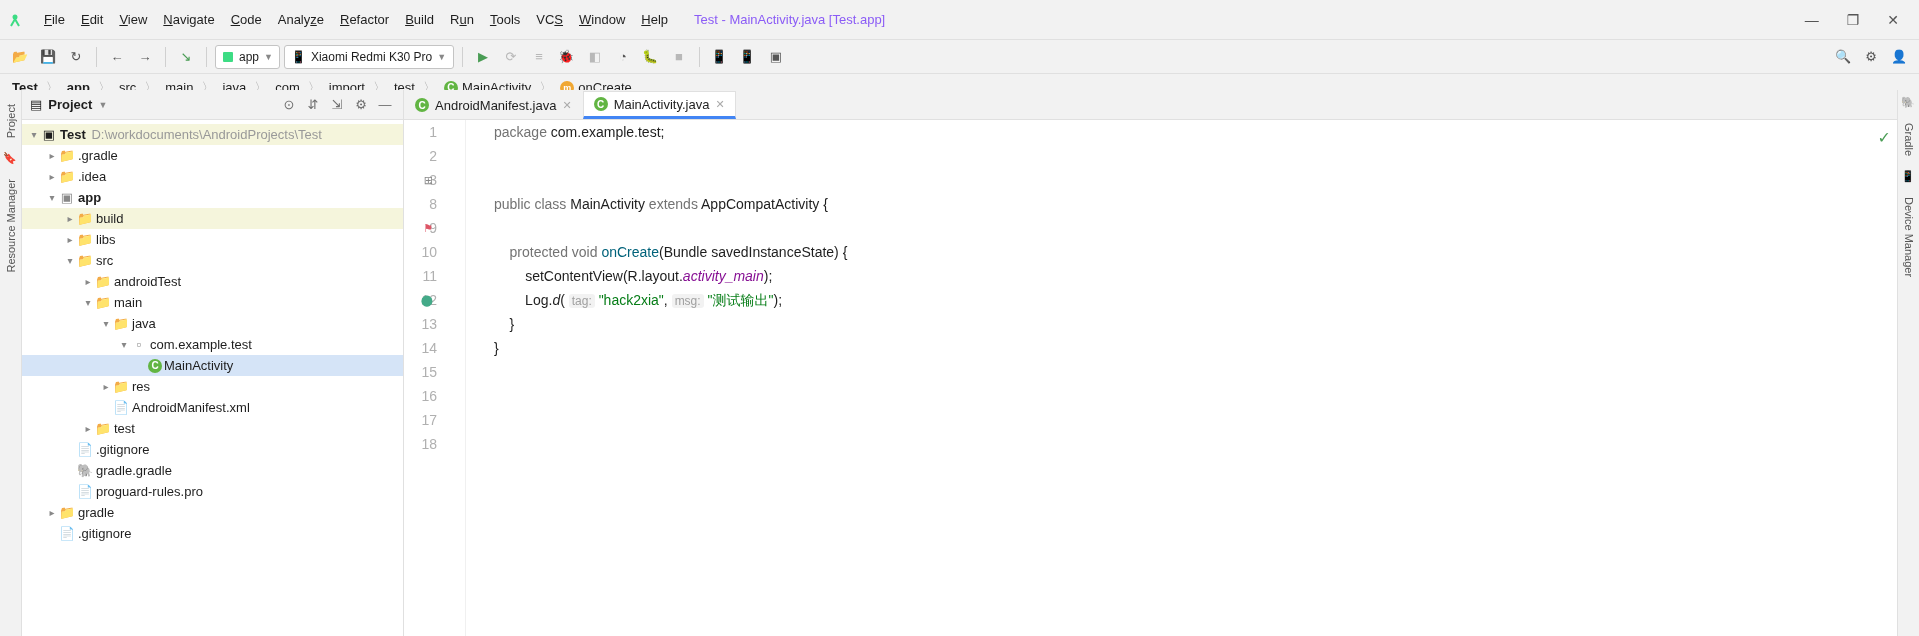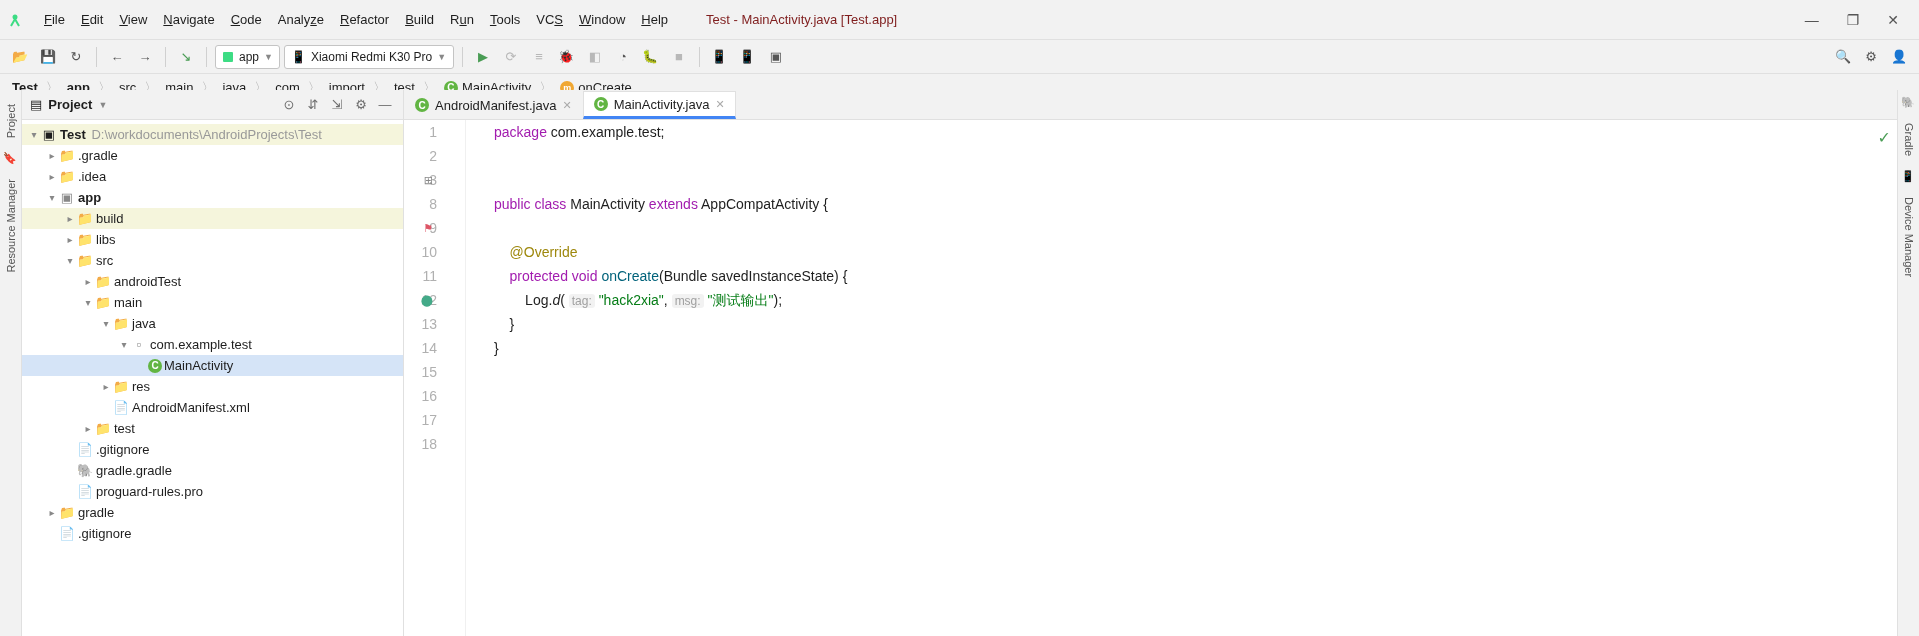--- a/index.html
+++ b/index.html
@@ -3,21 +3,21 @@
 <meta charset="utf-8">
 <style>
 * { margin:0; padding:0; box-sizing:border-box; font-family:"Segoe UI",Arial,sans-serif; }
 body { width:1919px; height:636px; background:#f2f2f2; overflow:hidden; font-size:13px; color:#1e1e1e; }
 
 
 .menubar { height:40px; background:#f2f2f2; display:flex; align-items:center; padding:0 6px; border-bottom:1px solid #e0e0e0; }
 .menubar .as-logo { width:18px; height:18px; margin-right:12px; display:flex; align-items:center; justify-content:center; }
 .menu-item { padding:0 8px; cursor:default; }
 .menu-item u { text-decoration:underline; }
-.win-title { color:#7f1d1d; margin-left:30px; }
+.win-title { color:#8b5cf6; margin-left:18px; }
 .win-controls { margin-left:auto; display:flex; gap:28px; padding-right:14px; }
 .win-controls span { color:#555; cursor:default; font-size:14px; }
 
 
 .toolbar { height:34px; background:#f2f2f2; display:flex; align-items:center; padding:0 8px; gap:4px; border-bottom:1px solid #e0e0e0; }
 .tbtn { width:24px; height:24px; display:flex; align-items:center; justify-content:center; cursor:default; color:#555; }
 .tbtn.green { color:#499c54; }
 .tbtn.disabled { color:#b8b8b8; }
 .tsep { width:1px; height:20px; background:#d0d0d0; margin:0 4px; }
 .tcombo { height:24px; border:1px solid #c4c4c4; background:#fff; border-radius:3px; display:flex; align-items:center; padding:0 6px; gap:5px; font-size:12px; }
@@ -65,21 +65,21 @@
 .tab { height:28px; display:flex; align-items:center; gap:6px; padding:0 10px; border:1px solid transparent; cursor:default; }
 .tab.active { background:#fff; border:1px solid #e0e0e0; border-bottom:3px solid #4285f4; }
 .tab .close { color:#aaa; font-size:11px; }
 .code-area { flex:1; display:flex; overflow:auto; font-family:"JetBrains Mono","Consolas",monospace; font-size:14px; line-height:24px; }
 .gutter { width:62px; background:#fff; text-align:right; color:#b0b0b0; padding-right:28px; border-right:1px solid #f0f0f0; user-select:none; position:relative;}
 .gutter .ln { height:24px; position:relative;}
 .gicon { position:absolute; right:4px; font-size:11px; }
 .code { flex:1; padding-left:28px; position:relative; }
 .codeline { height:24px; white-space:pre; }
 .code .hl-line { background:#fcfbe8; }
-.kw { color:#a21caf; }
+.kw { color:#737373; }
 .str { color:#067d17; }
 .com-it { color:#871094; font-style:italic; }
 .ann { color:#9e880d; }
 .fn { color:#00627a; }
 .hint { color:#a0a0a0; background:#f2f2f2; border-radius:3px; padding:0 3px; font-size:12px;}
 .static-it { font-style:italic; }
 .redbox { border:1px solid #e05050; padding:0 2px; }
 .check { position:absolute; right:6px; top:6px; color:#499c54; font-size:16px; }
 
 </style>
@@ -351,21 +351,21 @@
         <div class="ln">17</div>
         <div class="ln">18</div>
       </div>
       <div class="code">
         <span class="check">✓</span>
         <div class="codeline"><span class="kw">package</span> com.example.test;</div>
         <div class="codeline"></div>
         <div class="codeline"></div>
         <div class="codeline"><span class="kw">public class</span> MainActivity <span class="kw">extends</span> AppCompatActivity {</div>
         <div class="codeline"></div>
-        <div class="codeline">    <span class="ann">@Override</span></div>
         <div class="codeline">    <span class="kw">protected void</span> <span class="fn">onCreate</span>(Bundle savedInstanceState) {</div>
+        <div class="codeline">        <span>setContentView(R.layout.</span><span class="com-it">activity_main</span><span>);</span></div>
         <div class="codeline">        Log.<span class="static-it">d</span>( <span class="hint">tag:</span> <span class="str">"hack2xia"</span>, <span class="hint">msg:</span> <span class="str">"测试输出"</span>);</div>
         <div class="codeline">    }</div>
         <div class="codeline">}</div>
       </div>
     </div>
   </div>
 </div>
 
 </body></html>

